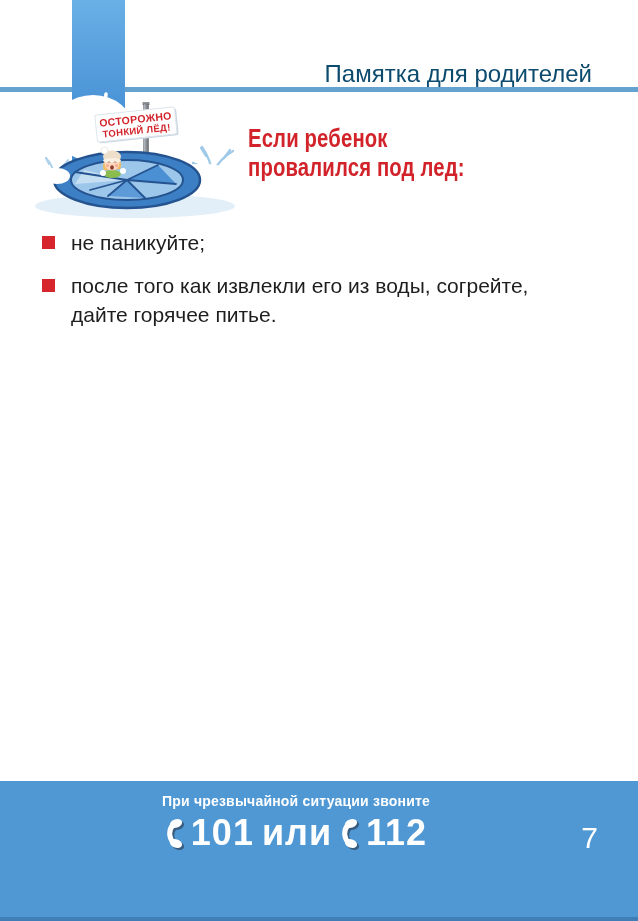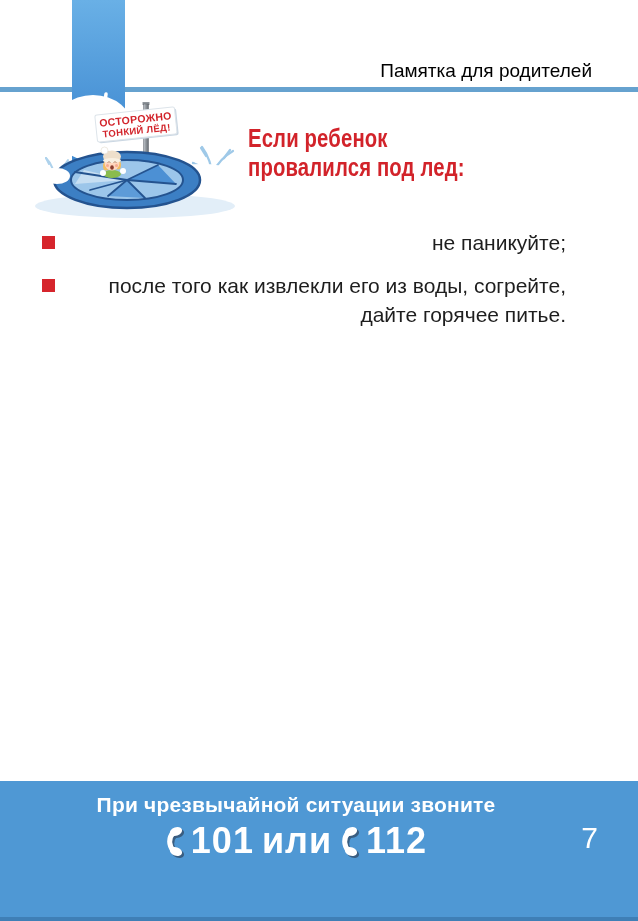--- a/index.html
+++ b/index.html
@@ -3,56 +3,56 @@
 <meta charset="utf-8">
 <style>
   html,body { margin:0; padding:0; background:#ffffff; }
   .page {
     position:relative; width:638px; height:921px; background:#ffffff;
     font-family:"Liberation Sans", sans-serif; overflow:hidden;
   }
   
   .header-label {
     position:absolute; top:60px; right:46px;
-    font-size:19px; color:#000000; z-index:3;
+    font-size:24px; color:#0c4a6e; z-index:3;
   }
   .divider {
     position:absolute; top:87px; left:0; width:638px; height:5px;
     background:#66a2cf; z-index:1;
   }
   
   .illustration { position:absolute; left:0; top:0; width:260px; height:220px; z-index:2; }
   .illustration svg text { font-family:"Liberation Sans", sans-serif; font-weight:bold; fill:#d2232a; }
   
   .title {
     position:absolute; left:248px; top:124px; z-index:3;
     font-size:26px; font-weight:bold; color:#d2232a;
     line-height:29px; white-space:pre-line;
     transform:scaleX(0.78); transform-origin:left top; letter-spacing:0.2px;
   }
   
-  .bullets { position:absolute; left:42px; top:228px; width:524px; z-index:3;text-align:right; }
+  .bullets { position:absolute; left:42px; top:228px; width:524px; z-index:3; }
   .bullet-item {
     position:relative; padding-left:29px;
     font-size:21px; line-height:29px; color:#1e1e1e;
   }
   .bullet-item + .bullet-item { margin-top:14px; }
   .bullet-item:nth-child(3) { margin-top:8px; }
   .bullet-item:nth-child(4) { margin-top:5px; }
   .bullet-item:nth-child(5) { margin-top:4px; }
   .bullet-sq {
     position:absolute; left:0; top:8px; width:13px; height:13px; background:#d6252c;
   }
   .pre-line { white-space:pre-line; }
   .num { font-size:26px; font-weight:bold; color:#d2232a; }
   
   .footer { position:absolute; left:0; top:781px; width:638px; height:140px; background:#4f98d4; z-index:3; }
   .footer-strip { position:absolute; left:0; bottom:0; width:100%; height:4px; background:#3f7fb6; }
   .footer-content { position:absolute; left:0; top:0; width:592px; text-align:center; color:#ffffff; }
-  .footer-line1 { margin-top:12px; font-size:21px; font-weight:bold; letter-spacing:0.2px; }
+  .footer-line1 { margin-top:12px; font-size:14px; font-weight:bold; letter-spacing:0.2px; }
   .footer-line2 {
     margin-top:3px; display:flex; justify-content:center; align-items:center;
     gap:8px; font-size:36px; font-weight:bold; letter-spacing:1px;
   }
   .phone-svg { filter:drop-shadow(2px 2px 0 rgba(40,45,60,0.55)); }
   .page-num { position:absolute; right:40px; top:40px; font-size:30px; color:#ffffff; }
 </style>
 </head>
 <body>
 

